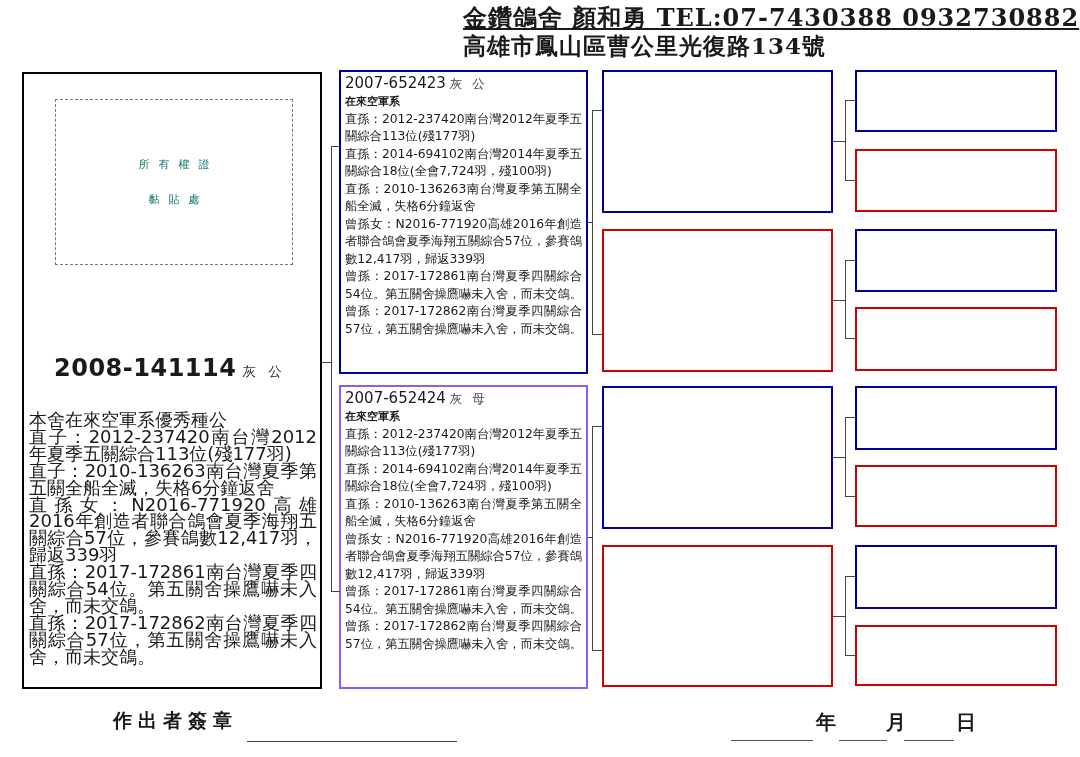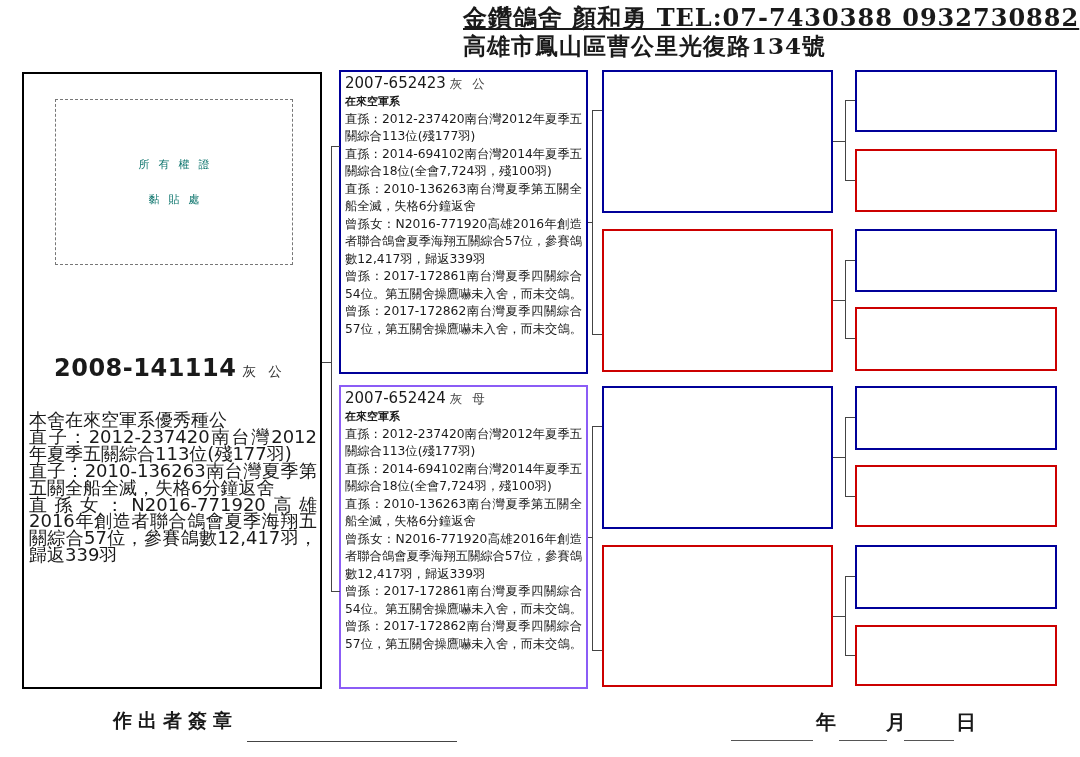--- a/index.html
+++ b/index.html
@@ -105,20 +105,22 @@
       <div>黏貼處</div>
     </div>
     <div class="owner-title">
       <span class="ring">2008-141114</span><span class="sex">灰 公</span>
     </div>
     <div class="owner-lines">
       <div>本舍在來空軍系優秀種公</div>
       <div>直子：2012-237420南台灣2012年夏季五關綜合113位(殘177羽)</div>
       <div>直子：2010-136263南台灣夏季第五關全船全滅，失格6分鐘返舍</div>
       <div>直孫女：N2016-771920高雄2016年創造者聯合鴿會夏季海翔五關綜合57位，參賽鴿數12,417羽，歸返339羽</div>
+      <div>直孫：2017-172861南台灣夏季四關綜合54位。第五關舍操鷹嚇未入舍，而未交鴿。</div>
+      <div>直孫：2017-172862南台灣夏季四關綜合57位，第五關舍操鷹嚇未入舍，而未交鴿。</div>
     </div>
   </div>
 
   <div class="parent-box sire-box">
     <div class="p-title">
       <span class="ring">2007-652423</span><span class="sex">灰 公</span>
     </div>
     <div class="p-strain">在來空軍系</div>
     <div class="p-lines">
       <div>直孫：2012-237420南台灣2012年夏季五關綜合113位(殘177羽)</div>

